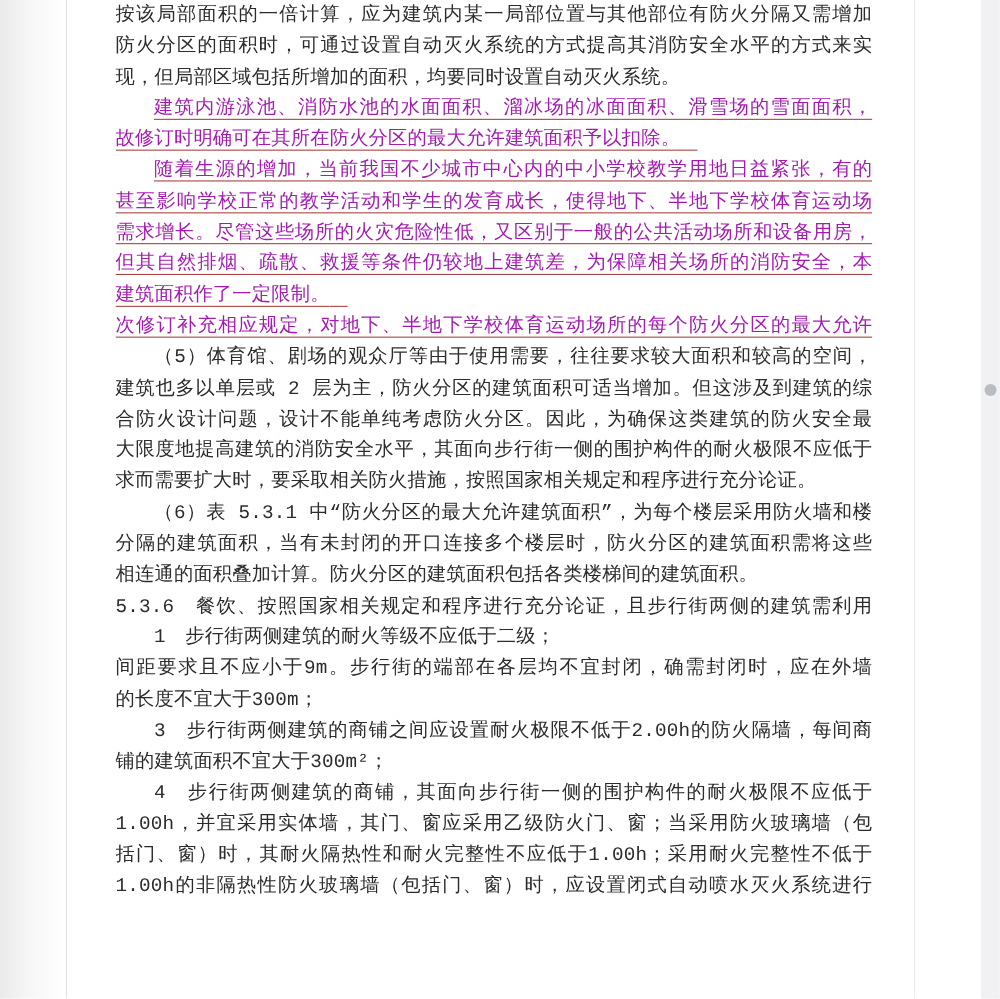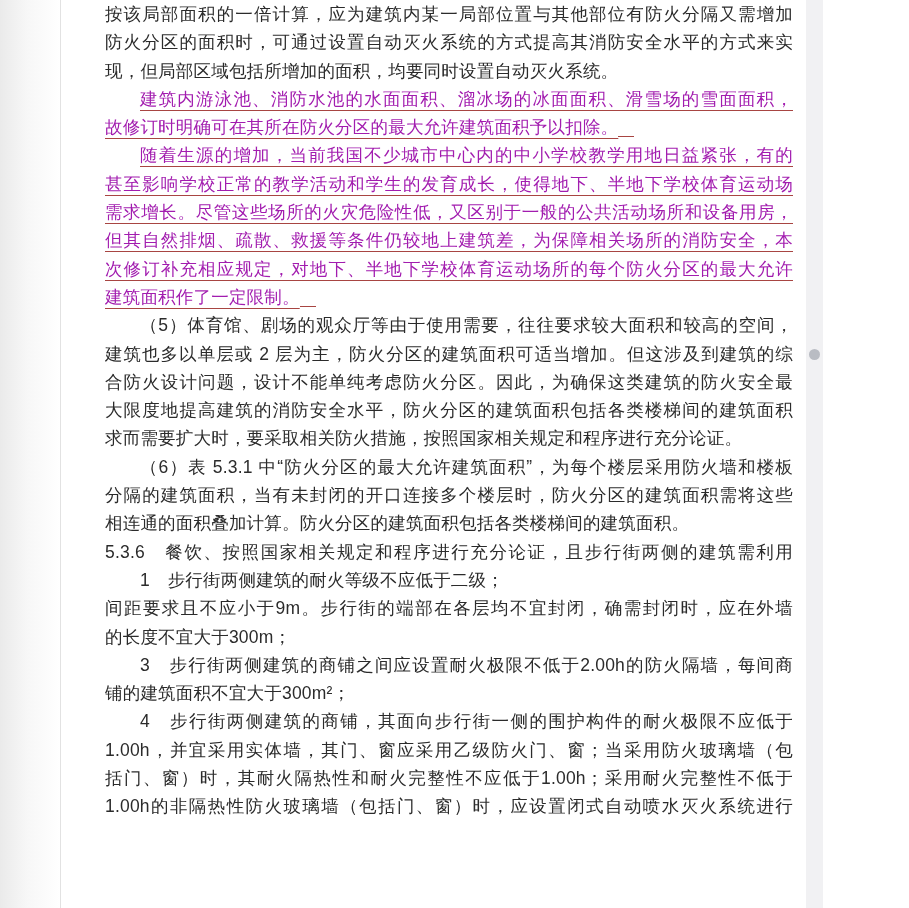--- a/index.html
+++ b/index.html
@@ -1,21 +1,21 @@
 <!DOCTYPE html>
 <html><head>
 <meta charset="utf-8">
 <style>
   html,body{margin:0;padding:0;}
   .viewer{
     position:relative;
-    width:823px;height:908px;
+    width:909px;height:908px;
     background:#ffffff;
     overflow:hidden;
-    font-family:Liberation Sans, sans-serif;
+    font-family:Liberation Mono, monospace;
   }
   .left-shadow{
     position:absolute;left:0;top:0;width:60px;height:908px;
     background:linear-gradient(to right,#eaeaea 0%,#f7f7f7 45%,#ffffff 100%);
     border-right:1px solid #e2e2e2;
   }
   .page{
     position:absolute;left:61px;top:0;width:770px;height:908px;
     background:#ffffff;
     border-right:1px solid #ececec;
@@ -72,26 +72,26 @@
     <div class="textblock" id="textblock">
         <div class="line fill">按该局部面积的一倍计算，应为建筑内某一局部位置与其他部位有防火分隔又需增加</div>
         <div class="line fill">防火分区的面积时，可通过设置自动灭火系统的方式提高其消防安全水平的方式来实</div>
         <div class="line">现，但局部区域包括所增加的面积，均要同时设置自动灭火系统。</div>
         <div class="line red indent fill">建筑内游泳池、消防水池的水面面积、溜冰场的冰面面积、滑雪场的雪面面积，</div>
         <div class="line red">故修订时明确可在其所在防火分区的最大允许建筑面积予以扣除。<span class="trail-ext"></span></div>
         <div class="line red indent fill">随着生源的增加，当前我国不少城市中心内的中小学校教学用地日益紧张，有的</div>
         <div class="line red fill">甚至影响学校正常的教学活动和学生的发育成长，使得地下、半地下学校体育运动场</div>
         <div class="line red fill">需求增长。尽管这些场所的火灾危险性低，又区别于一般的公共活动场所和设备用房，</div>
         <div class="line red fill">但其自然排烟、疏散、救援等条件仍较地上建筑差，为保障相关场所的消防安全，本</div>
+        <div class="line red">建筑面积作了一定限制。<span class="trail-ext"></span></div>
         <div class="line red fill">次修订补充相应规定，对地下、半地下学校体育运动场所的每个防火分区的最大允许</div>
-        <div class="line red">建筑面积作了一定限制。<span class="trail-ext"></span></div>
         <div class="line indent fill">（5）体育馆、剧场的观众厅等由于使用需要，往往要求较大面积和较高的空间，</div>
         <div class="line fill">建筑也多以单层或 2 层为主，防火分区的建筑面积可适当增加。但这涉及到建筑的综</div>
         <div class="line fill">合防火设计问题，设计不能单纯考虑防火分区。因此，为确保这类建筑的防火安全最</div>
-        <div class="line fill">大限度地提高建筑的消防安全水平，防火分区的建筑面积包括各类楼梯间的建筑面积</div>
+        <div class="line fill">大限度地提高建筑的消防安全水平，其面向步行街一侧的围护构件的耐火极限不应低于</div>
         <div class="line">求而需要扩大时，要采取相关防火措施，按照国家相关规定和程序进行充分论证。</div>
         <div class="line indent fill">（6）表 5.3.1 中“防火分区的最大允许建筑面积”，为每个楼层采用防火墙和楼板</div>
         <div class="line fill">分隔的建筑面积，当有未封闭的开口连接多个楼层时，防火分区的建筑面积需将这些</div>
         <div class="line">相连通的面积叠加计算。防火分区的建筑面积包括各类楼梯间的建筑面积。</div>
         <div class="line fill">5.3.6　餐饮、按照国家相关规定和程序进行充分论证，且步行街两侧的建筑需利用</div>
         <div class="line indent">1　步行街两侧建筑的耐火等级不应低于二级；</div>
         <div class="line fill">间距要求且不应小于9m。步行街的端部在各层均不宜封闭，确需封闭时，应在外墙</div>
         <div class="line">的长度不宜大于300m；</div>
         <div class="line indent fill">3　步行街两侧建筑的商铺之间应设置耐火极限不低于2.00h的防火隔墙，每间商</div>
         <div class="line">铺的建筑面积不宜大于300m²；</div>

